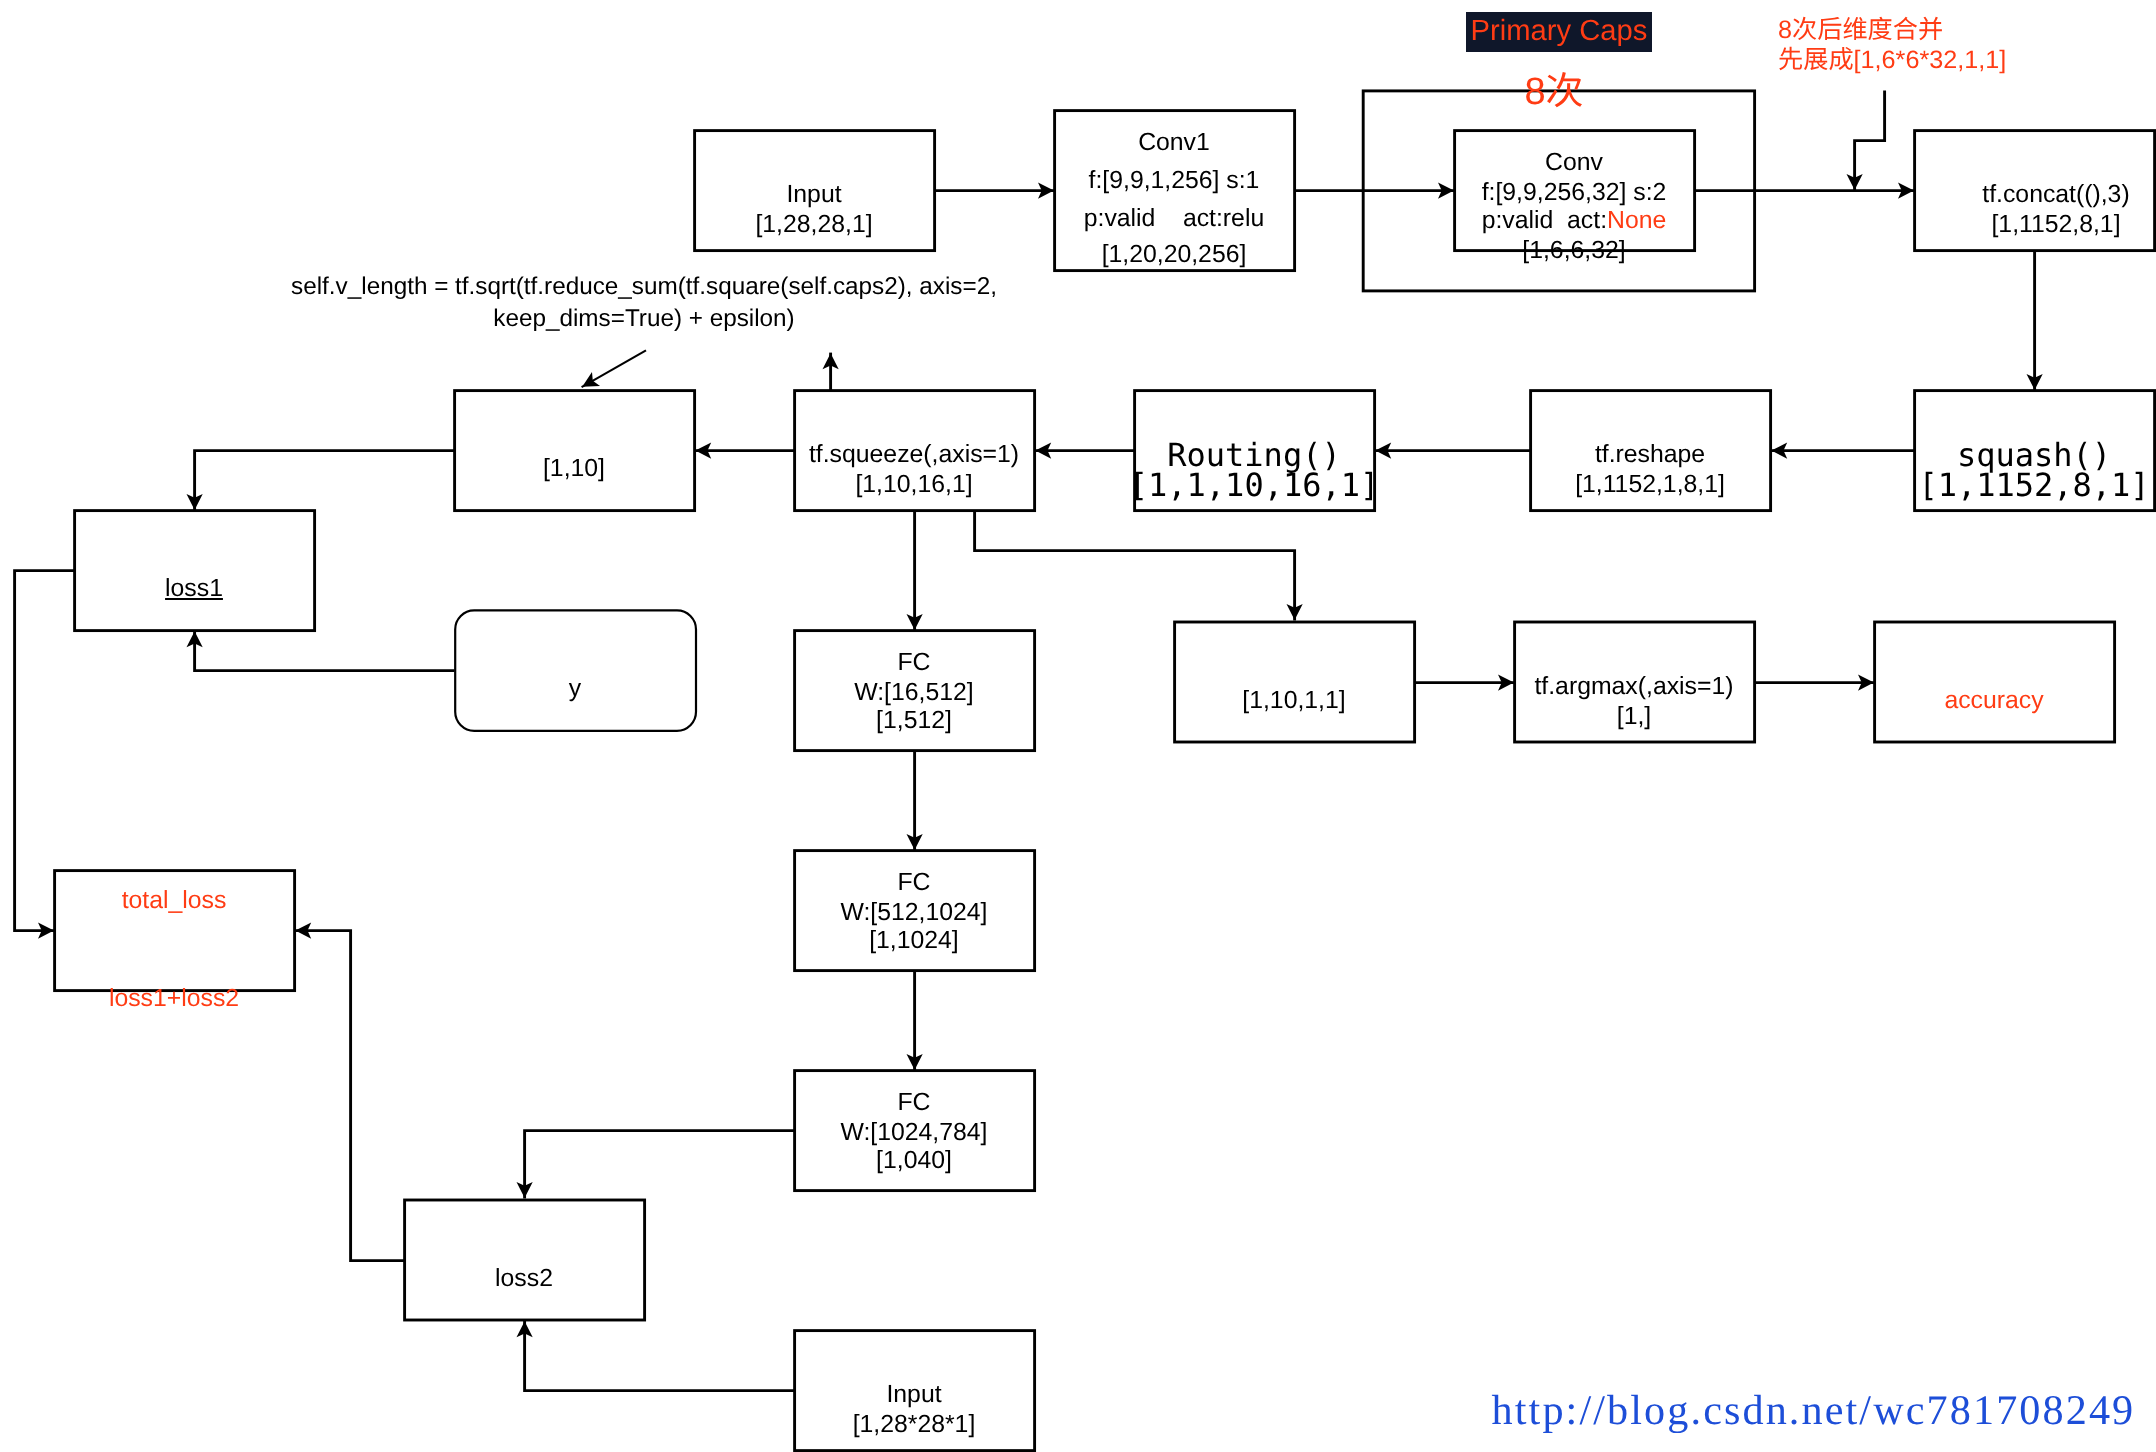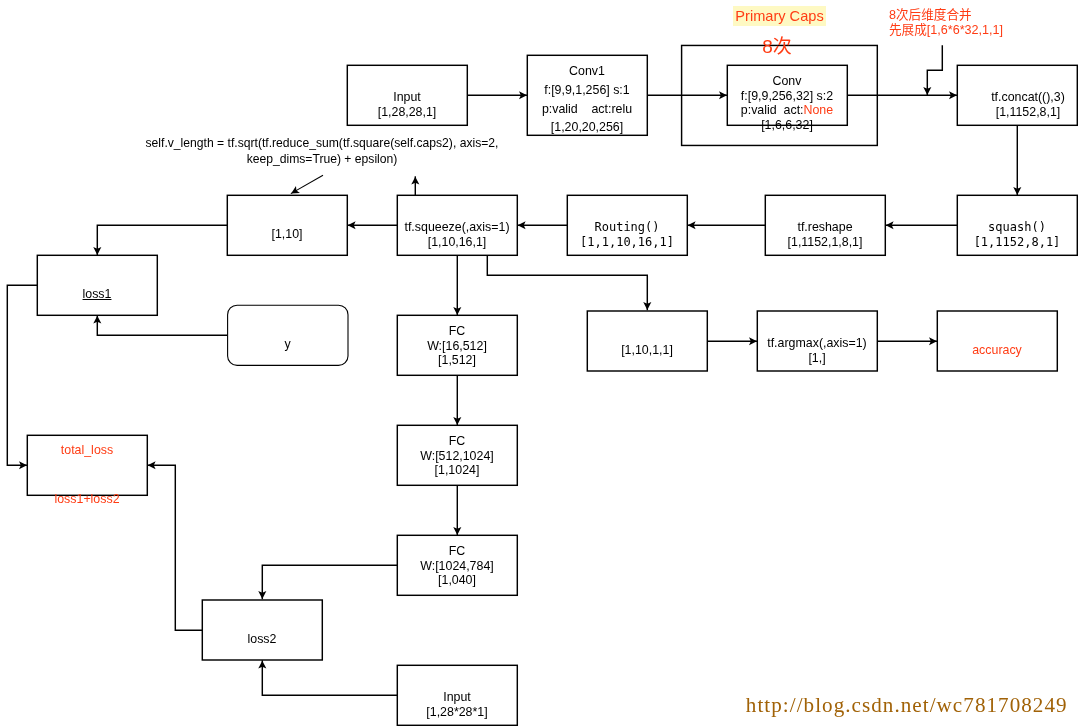--- a/index.html
+++ b/index.html
@@ -9,29 +9,29 @@
        -webkit-font-smoothing:antialiased;}
   #canvas{position:relative;width:1078px;height:726px;background:#fff;}
   svg#wires{position:absolute;left:0;top:0;width:1078px;height:726px;pointer-events:none;}
 
   .node{position:absolute;box-sizing:border-box;border:none;background:transparent;
         display:flex;flex-direction:column;align-items:center;justify-content:center;
         font-size:12.4px;line-height:15.2px;text-align:center;white-space:normal;padding-top:20px;}
   .node.n3{line-height:14.65px;padding-top:1.7px;}
   .node.n4{line-height:14.6px;padding-top:9px;justify-content:space-between;}
   .node .ln{display:block;white-space:pre;}
-  .mono{font-family:"DejaVu Sans Mono",monospace;font-size:12px;letter-spacing:0;}
+  .mono{font-family:"DejaVu Sans Mono",monospace;font-size:16px;letter-spacing:0;}
   .rounded{border-radius:9px;}
   .red{color:#ff3c14;}
 
   .lbl{position:absolute;font-size:12.4px;line-height:16.2px;white-space:normal;text-align:center;}
   .lbl > div{white-space:pre;}
-  .hl{background:#fef9c3;padding:2.2px 2.2px 1.8px;}
+  .hl{background:#0f172a;padding:2.2px 2.2px 1.8px;}
   .cn{font-family:"Liberation Sans","Noto Sans CJK SC",sans-serif;}
-  .wm{position:absolute;font-family:"Liberation Serif",serif;color:#a16207;
+  .wm{position:absolute;font-family:"Liberation Serif",serif;color:#1d4ed8;
       font-size:21.1px;letter-spacing:1.05px;white-space:pre;}
 </style>
 </head>
 <body>
 
 <div id="canvas">
 
   <svg id="wires" viewBox="0 0 1078 726">
     <defs>
       <marker id="ah" markerWidth="11" markerHeight="10" refX="8.8" refY="4.5" orient="auto" markerUnits="userSpaceOnUse">

